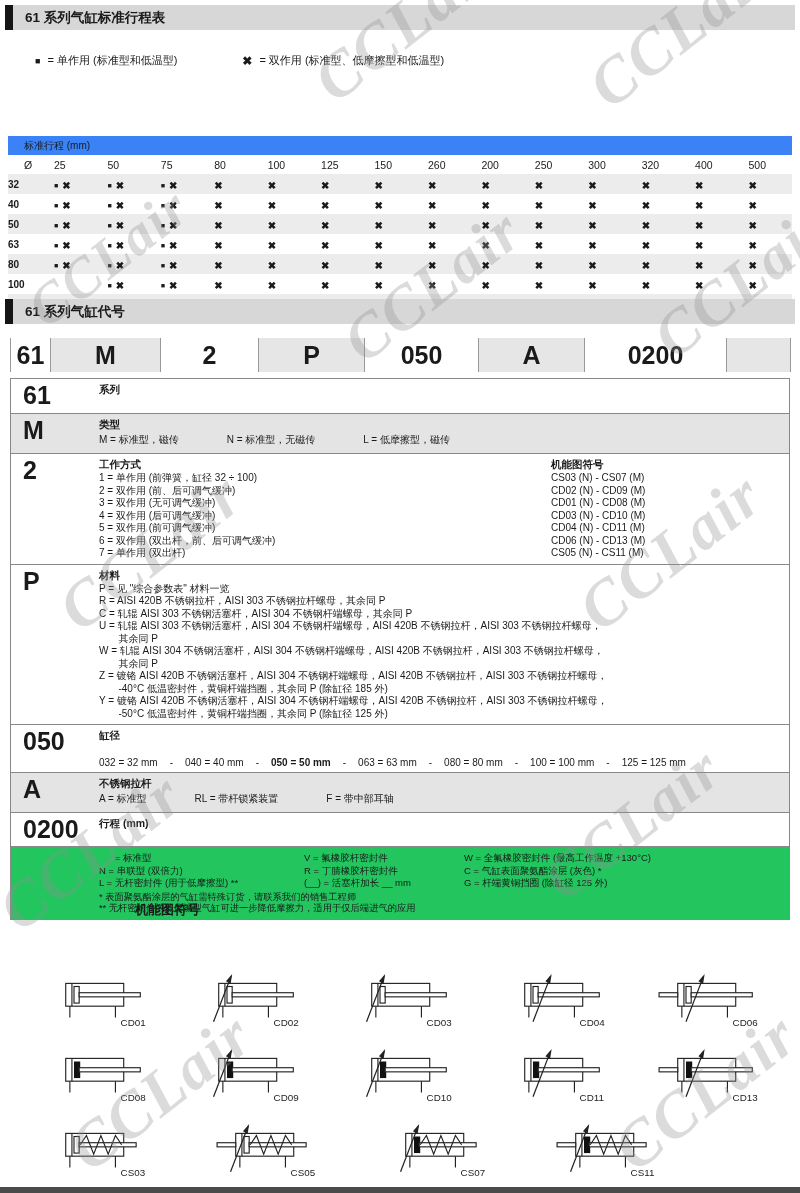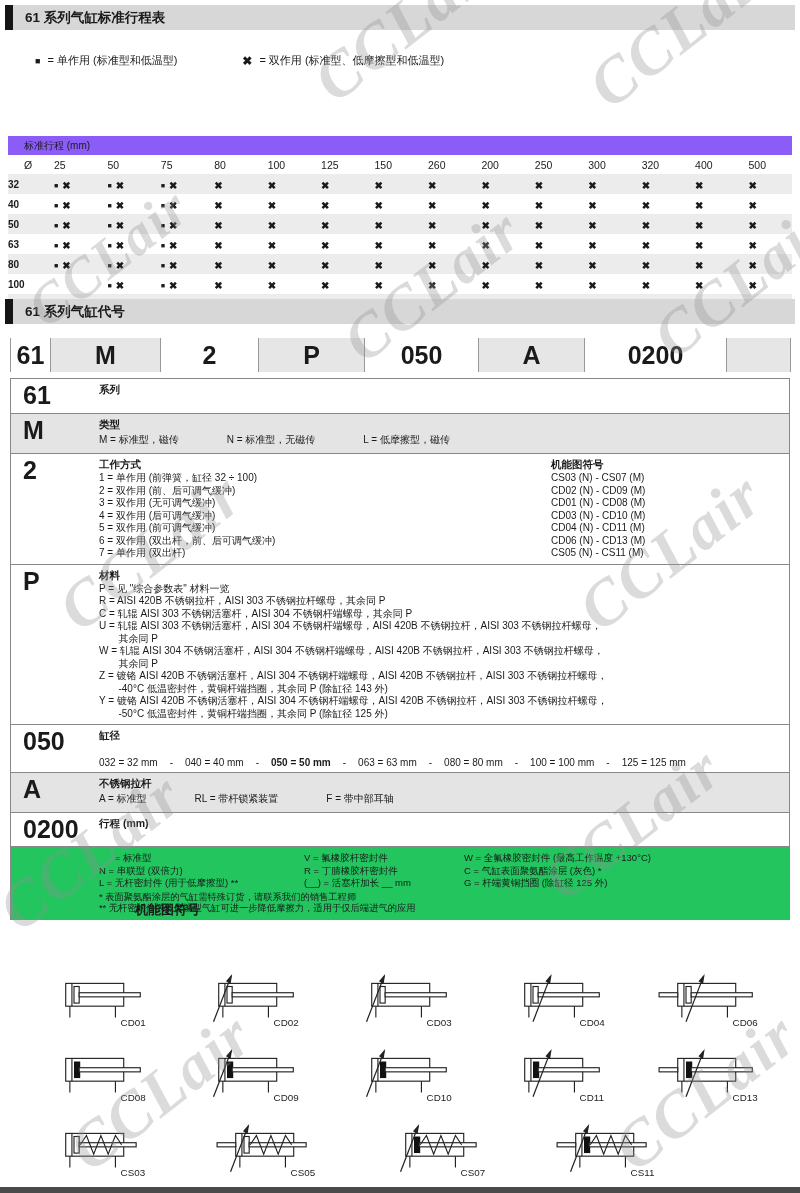--- a/index.html
+++ b/index.html
@@ -10,21 +10,21 @@
   .secbar{position:absolute;left:5px;right:5px;height:25px;background:#d7d7d7;
           border-left:8px solid #151515;display:flex;align-items:center;
           padding-left:12px;font-size:13.5px;font-weight:bold}
   
   .legend{position:absolute;top:53px;left:35px;display:flex;gap:65px;font-size:11px;align-items:center}
   .litem{display:flex;align-items:center;gap:7px}
   .lsq{font-size:9px}
   .lx{font-size:12px;font-weight:bold}
   
   .stable{position:absolute;top:136px;left:8px;right:8px}
-  .sthead{background:#8b5cf6;height:19px;line-height:19px;font-size:10px;padding-left:16px}
+  .sthead{background:#3b82f6;height:19px;line-height:19px;font-size:10px;padding-left:16px}
   .stable table{width:100%;border-collapse:collapse;table-layout:fixed;border-bottom:2px solid #555}
   .stable th{font-size:10.5px;font-weight:normal;text-align:left;height:19px;padding-left:10px}
   .stable th:first-child{width:36px;padding-left:16px}
   .stable td{height:16px;padding-left:10px;text-align:left}
   .stable td.dia{font-weight:bold;font-size:10px;padding-left:0}
   .stable tbody tr:nth-child(odd){background:#ececec}
   .sq{font-size:7px;margin-right:4px;vertical-align:1px}
   .xx{font-size:10px;font-weight:bold}
   
   .coderow{position:absolute;top:338px;left:10px;height:34px;display:flex;border-right:1px solid #999}
@@ -296,21 +296,21 @@
         <div class="dtitle">材料</div>
         <div>
             <div class="opt-line">P = 见 "综合参数表" 材料一览</div>
             <div class="opt-line">R = AISI 420B 不锈钢拉杆，AISI 303 不锈钢拉杆螺母，其余同 P</div>
             <div class="opt-line">C = 轧辊 AISI 303 不锈钢活塞杆，AISI 304 不锈钢杆端螺母，其余同 P</div>
             <div class="opt-line">U = 轧辊 AISI 303 不锈钢活塞杆，AISI 304 不锈钢杆端螺母，AISI 420B 不锈钢拉杆，AISI 303 不锈钢拉杆螺母，</div>
             <div class="opt-line">       其余同 P</div>
             <div class="opt-line">W = 轧辊 AISI 304 不锈钢活塞杆，AISI 304 不锈钢杆端螺母，AISI 420B 不锈钢拉杆，AISI 303 不锈钢拉杆螺母，</div>
             <div class="opt-line">       其余同 P</div>
             <div class="opt-line">Z = 镀铬 AISI 420B 不锈钢活塞杆，AISI 304 不锈钢杆端螺母，AISI 420B 不锈钢拉杆，AISI 303 不锈钢拉杆螺母，</div>
-            <div class="opt-line">       -40°C 低温密封件，黄铜杆端挡圈，其余同 P (除缸径 143 外)</div>
+            <div class="opt-line">       -40°C 低温密封件，黄铜杆端挡圈，其余同 P (除缸径 185 外)</div>
             <div class="opt-line">Y = 镀铬 AISI 420B 不锈钢活塞杆，AISI 304 不锈钢杆端螺母，AISI 420B 不锈钢拉杆，AISI 303 不锈钢拉杆螺母，</div>
             <div class="opt-line">       -50°C 低温密封件，黄铜杆端挡圈，其余同 P (除缸径 125 外)</div>
           </div>
       </div>
     </div>
 
     <div class="drow" style="min-height:36px">
       <div class="dcode">050</div>
       <div class="dbody">
         <div class="dtitle">缸径</div>

